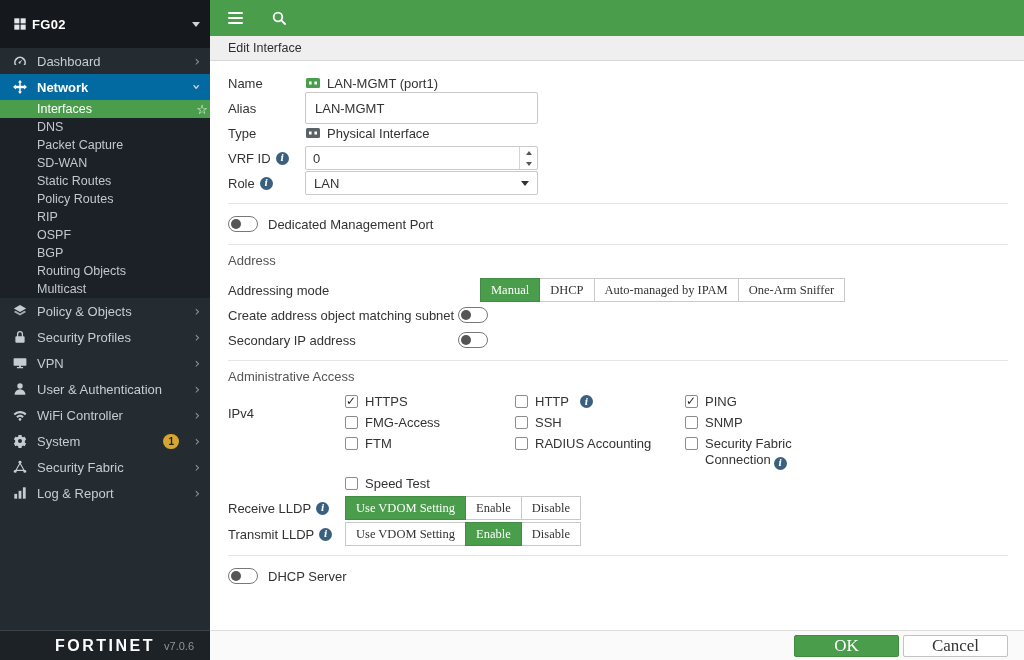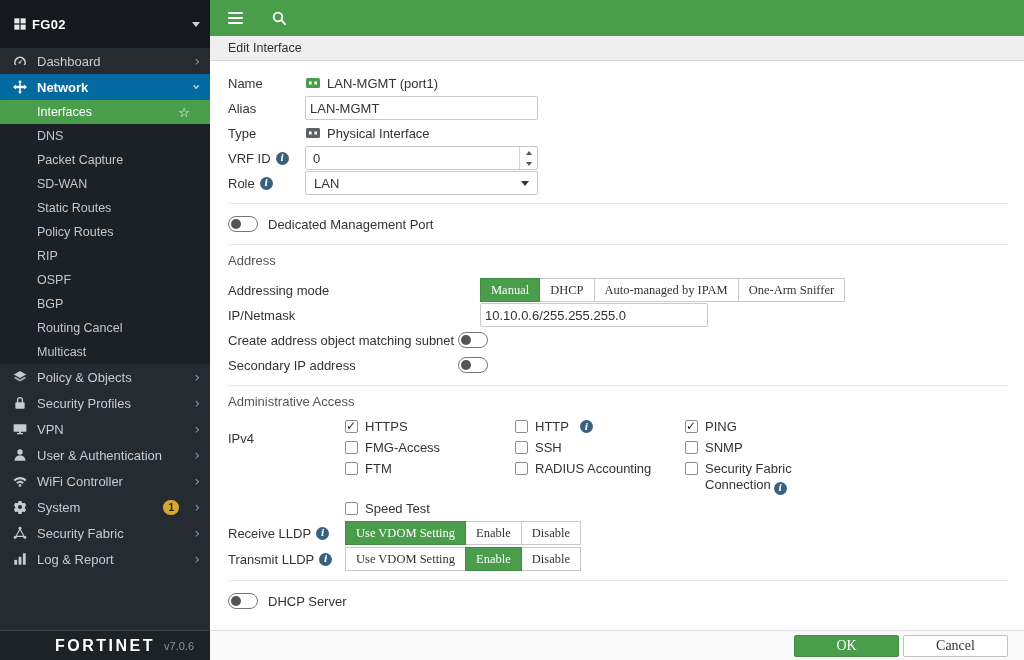--- a/index.html
+++ b/index.html
@@ -17,21 +17,21 @@
   .caret-dn{width:0;height:0;border-left:4px solid transparent;border-right:4px solid transparent;border-top:5px solid #cfd4d9;margin-left:auto}
   .sb-menu{flex:1;overflow:hidden}
   .sb-item{height:26px;display:flex;align-items:center;padding:0 10px 0 12px;gap:9px;cursor:pointer}
   .sb-label{font-size:13px;white-space:nowrap}
   .sb-icon{width:16px;height:16px;flex:none;display:flex;align-items:center;justify-content:center}
   .sb-icon svg{width:14px;height:14px;fill:currentColor}
   .sb-chev{margin-left:auto;color:#8d959d;font-size:14px;line-height:1;font-family:"DejaVu Sans",sans-serif}
   .sb-item.parent-open{background:#0369a1;color:#fff;font-weight:700}
   .sb-item.parent-open .sb-chev{transform:rotate(90deg);color:#cfd4d9}
   .sb-sub{background:var(--sb-sub)}
-  .sb-subitem{height:24px;display:flex;align-items:center;padding:0 20px 0 37px;font-size:12.5px;cursor:pointer;color:#c2c8ce}
+  .sb-subitem{height:18px;display:flex;align-items:center;padding:0 2px 0 37px;font-size:12.5px;cursor:pointer;color:#c2c8ce}
   .sb-subitem.selected{background:var(--green);color:#fff}
   .star{margin-left:auto;font-size:13px;color:#fff;cursor:pointer}
   .badge{margin-left:auto;min-width:16px;height:15px;border-radius:8px;background:#d8a62e;color:#1d2125;font-size:10px;font-weight:700;display:flex;align-items:center;justify-content:center;padding:0 4px}
   .badge + .sb-chev{margin-left:6px}
   .sb-footer{height:30px;border-top:1px solid #3a424a;display:flex;align-items:center;justify-content:center;position:relative;background:#1d2227;flex:none}
   .logo{color:#fff;font-weight:700;font-size:16px;letter-spacing:2.5px}
   .version{position:absolute;right:16px;color:#8d959d;font-size:11px}
 
   
   .main{flex:1;display:flex;flex-direction:column;min-width:0}
@@ -41,21 +41,21 @@
   .breadcrumb{height:25px;background:#efefef;border-bottom:1px solid #d8d8d8;display:flex;align-items:center;padding:0 18px;font-size:12.5px;color:#2d2d2d;flex:none}
   .content{flex:1;padding:10px 16px 0 18px;overflow:hidden;background:#fff}
 
   
   .frow{display:flex;align-items:center;height:24px;margin-bottom:1px}
   .flabel{display:flex;align-items:center;gap:5px;color:#333}
   .w77{width:77px;flex:none}
   .w117{width:117px;flex:none}
   .w252{width:252px;flex:none}
   .w230{width:230px;flex:none}
-  .txt{width:233px;height:24px;border:1px solid #c9c9c9;padding:0 4px;font:inherit;color:#333;border-radius:2px;background:#fff}
+  .txt{width:233px;height:32px;border:1px solid #c9c9c9;padding:0 9px;font:inherit;color:#333;border-radius:2px;background:#fff}
   .ip{width:228px}
   .valbox{display:flex;align-items:center;gap:6px}
   .iface-icon svg{display:block}
   .numwrap{width:233px;height:24px;border:1px solid #c9c9c9;border-radius:2px;display:flex;align-items:stretch;background:#fff}
   .numwrap .numval{flex:1;display:flex;align-items:center;padding:0 7px}
   .stepper{width:18px;border-left:1px solid #d4d4d4;display:flex;flex-direction:column}
   .step{flex:1;display:flex;align-items:center;justify-content:center;cursor:pointer}
   .tri-up{width:0;height:0;border-left:3.5px solid transparent;border-right:3.5px solid transparent;border-bottom:4px solid #555}
   .tri-dn{width:0;height:0;border-left:3.5px solid transparent;border-right:3.5px solid transparent;border-top:4px solid #555}
   .selectbox{width:233px;height:24px;border:1px solid #c9c9c9;border-radius:2px;display:flex;align-items:center;padding:0 8px;cursor:pointer;background:#fff}
@@ -76,21 +76,21 @@
   .box{width:13px;height:13px;border:1px solid #8c8c8c;border-radius:2px;background:#fff;flex:none;position:relative;margin-top:1px}
   .box.checked::after{content:"✓";position:absolute;left:0;top:-2px;font-size:12px;font-weight:700;color:#1f1f1f;font-family:"DejaVu Sans",sans-serif}
   .cb .info{margin-left:4px;margin-top:1px}
   .cb-wrapblock{max-width:112px;line-height:1.25}
   .cb-wrapblock .info{margin-left:3px}
   .ipv4-block{display:flex;align-items:flex-start;margin-bottom:4px}
   .lldp-row{display:flex;align-items:center;height:26px}
 
   
   .footerbar{height:30px;background:#fafafa;border-top:1px solid #ddd;display:flex;align-items:center;justify-content:flex-end;gap:4px;padding:0 16px;flex:none}
-  .btn{height:22px;min-width:105px;display:flex;align-items:center;justify-content:center;font-size:14px;border-radius:2px;cursor:pointer;border:1px solid transparent}
+  .btn{height:22px;min-width:105px;display:flex;align-items:center;justify-content:center;font-size:17px;border-radius:2px;cursor:pointer;border:1px solid transparent}
   .btn-ok{background:var(--green);border-color:#418c42;color:#fff}
   .btn-cancel{background:#fff;border-color:#c2c2c2;color:#333}
 </style>
 </head>
 <body>
 
 <div class="app">
 
   <aside class="sidebar">
     <div class="sb-header">
@@ -151,21 +151,21 @@
         <div class="sb-subitem">
             <span>RIP</span>
           </div>
         <div class="sb-subitem">
             <span>OSPF</span>
           </div>
         <div class="sb-subitem">
             <span>BGP</span>
           </div>
         <div class="sb-subitem">
-            <span>Routing Cancel</span>
+            <span>Routing Objects</span>
           </div>
         <div class="sb-subitem">
             <span>Multicast</span>
           </div>
       </div>
 
       <div class="sb-item">
         <span class="sb-icon">
             <svg viewBox="0 0 16 16">
               <path d="M8 1 1 5l7 4 7-4z"></path>
@@ -358,26 +358,20 @@
             <span>Addressing mode</span>
           </span>
         <span class="seg">
           <button class="segbtn sel">Manual</button>
           <button class="segbtn">DHCP</button>
           <button class="segbtn">Auto-managed by IPAM</button>
           <button class="segbtn">One-Arm Sniffer</button>
         </span>
       </div>
 
-      <div class="frow">
-        <span class="flabel w252">
-            <span>IP/Netmask</span>
-          </span>
-        <input class="txt ip" value="10.10.0.6/255.255.255.0" style="">
-      </div>
 
       <div class="frow">
         <span class="flabel w230">
             <span>Create address object matching subnet</span>
           </span>
         <span class="toggle"></span>
       </div>
 
       <div class="frow">
         <span class="flabel w230">

